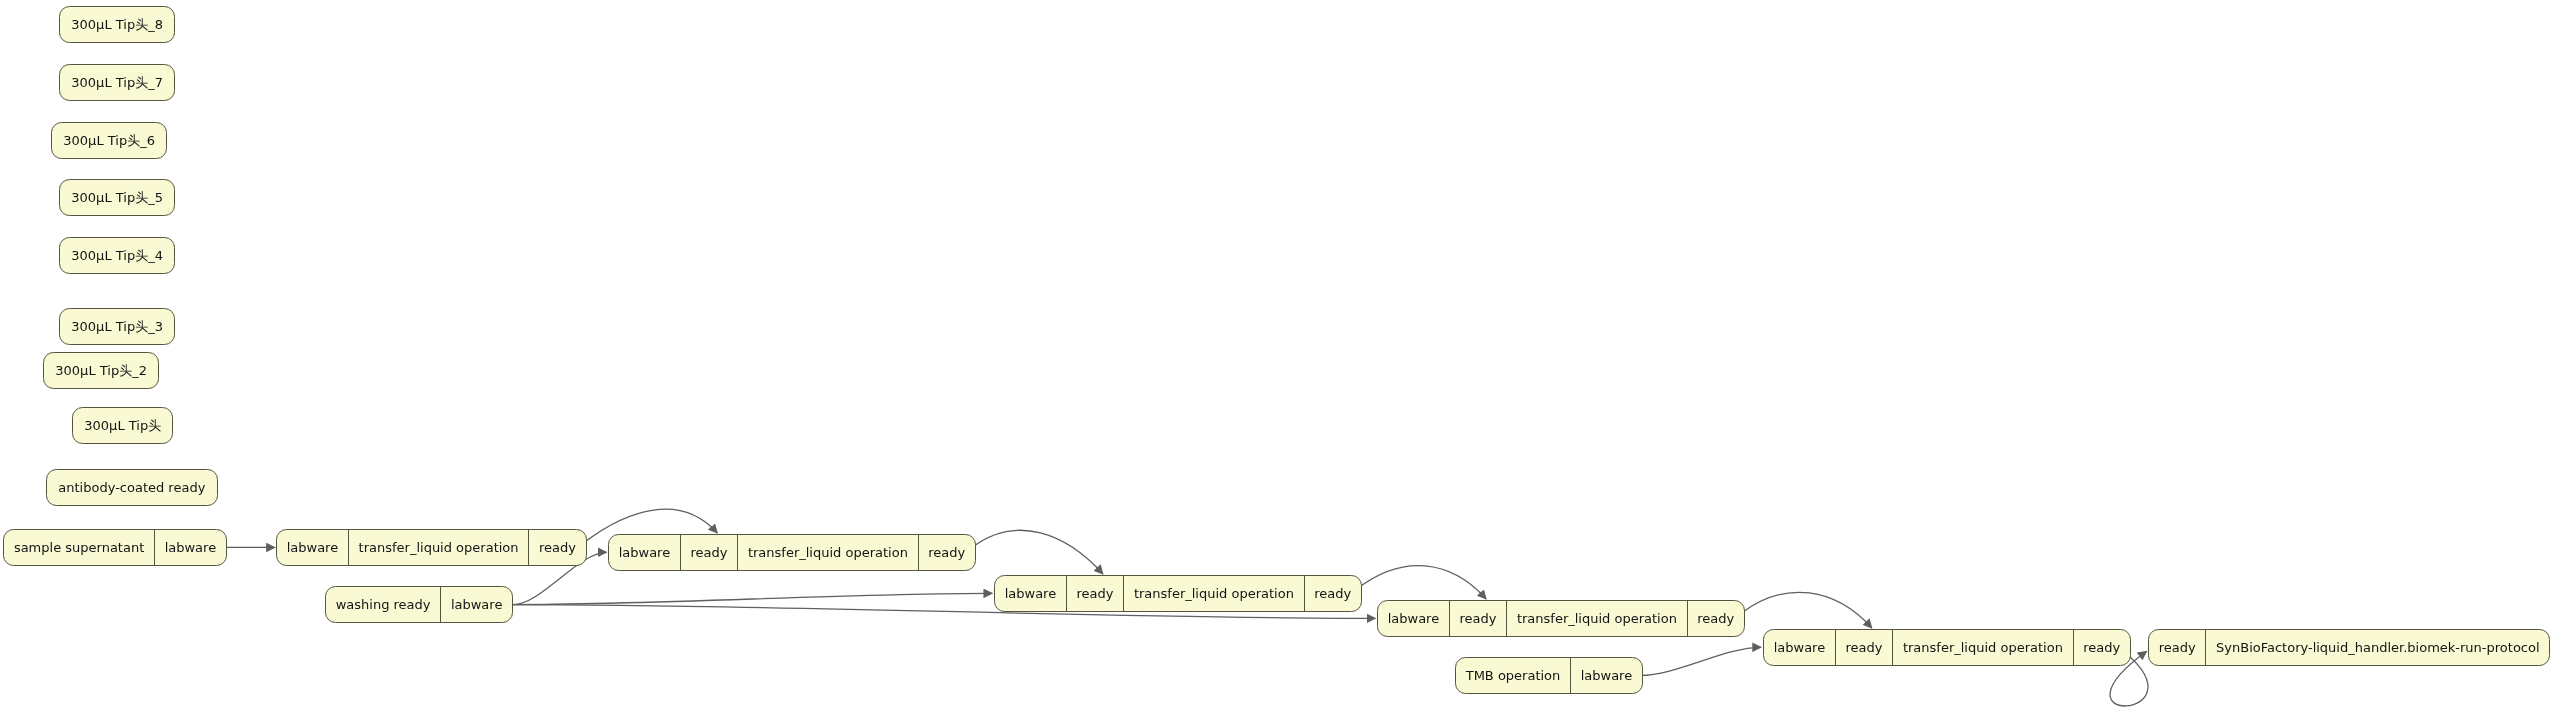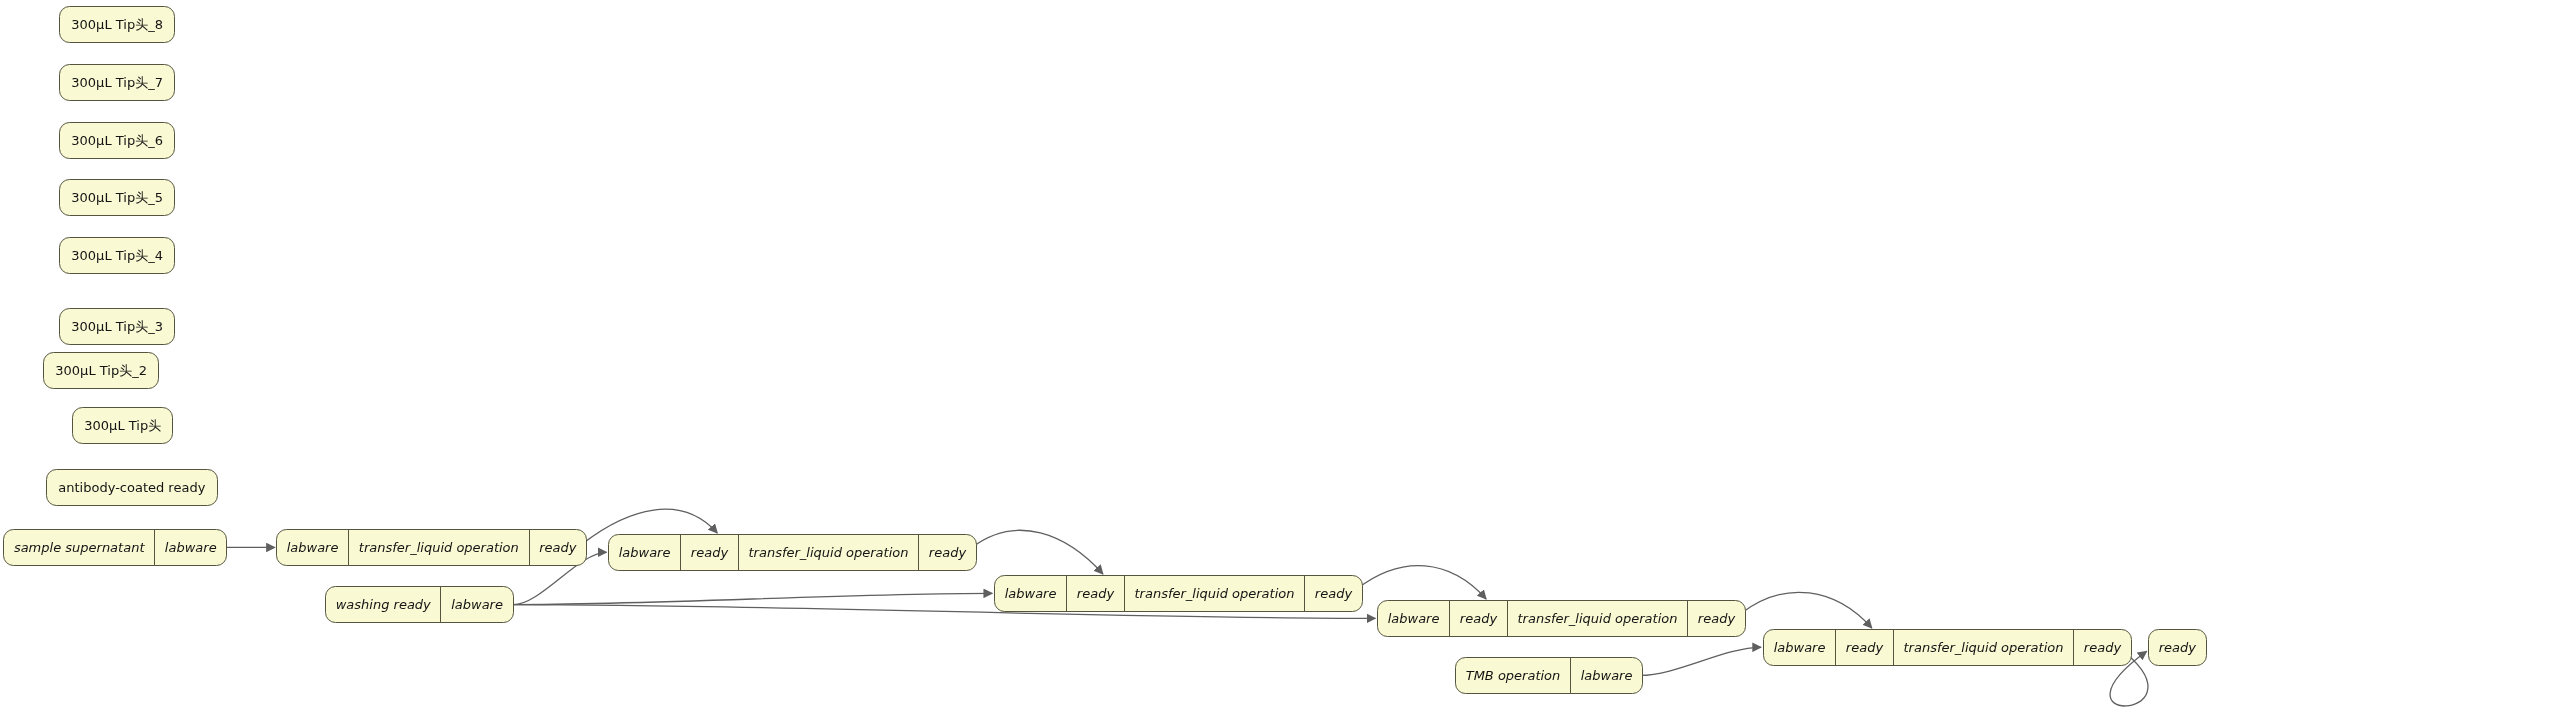--- a/index.html
+++ b/index.html
@@ -34,21 +34,20 @@
     border-radius: 10.5px;
     font-size: 13px;
     color: #141414;
     white-space: nowrap;
   }
   .node .fld {
     display: flex;
     align-items: center;
     padding: 0 9.7px;
     border-left: 1.2px solid var(--node-border, #4f4f43);
-    font-style: italic;
   }
   .node .fld:first-child {
     border-left: none;
   }
   .node.single .lbl {
     display: flex;
     align-items: center;
     padding: 0 11.3px;
   }
 </style>
@@ -74,21 +73,21 @@
       <path d="M2037,839 C2082,839 2142,804 2187,804" fill="none" stroke="#5f5f5f" stroke-width="1.6" marker-end="url(#arrow)"></path>
       <path d="M2641,812 C2736,894 2536,904 2666,809" fill="none" stroke="#5f5f5f" stroke-width="1.6" marker-end="url(#arrow)"></path>
     </svg>
 
   <div class="node single" style="left:59px;top:6.4px">
     <span class="lbl">300μL Tip头_8</span>
   </div>
   <div class="node single" style="left:59px;top:64px">
     <span class="lbl">300μL Tip头_7</span>
   </div>
-  <div class="node single" style="left:59px;top:122px">
+  <div class="node single" style="left:51px;top:122px">
     <span class="lbl">300μL Tip头_6</span>
   </div>
   <div class="node single" style="left:59px;top:179px">
     <span class="lbl">300μL Tip头_5</span>
   </div>
   <div class="node single" style="left:59px;top:237px">
     <span class="lbl">300μL Tip头_4</span>
   </div>
   <div class="node single" style="left:59px;top:308px">
     <span class="lbl">300μL Tip头_3</span>
@@ -148,16 +147,17 @@
 
   <div class="node record" style="left:1763px;top:629px">
     <span class="fld">labware</span>
     <span class="fld">ready</span>
     <span class="fld">transfer_liquid operation</span>
     <span class="fld">ready</span>
   </div>
 
   <div class="node record" style="left:2148px;top:629px">
     <span class="fld">ready</span>
+    <span class="fld">SynBioFactory-liquid_handler.biomek-run-protocol</span>
   </div>
 
 </div>
 
 
 </body></html>

